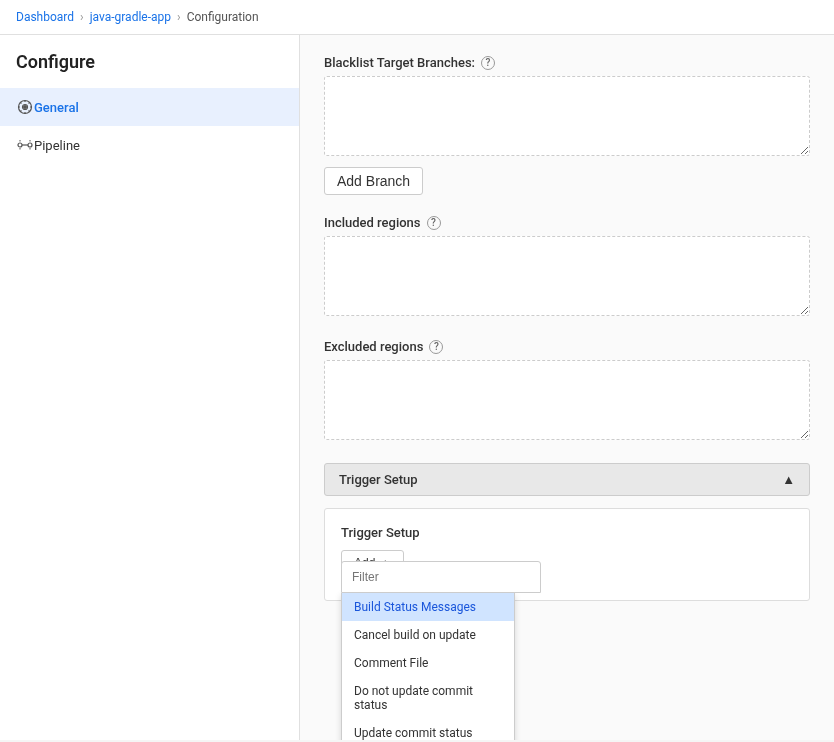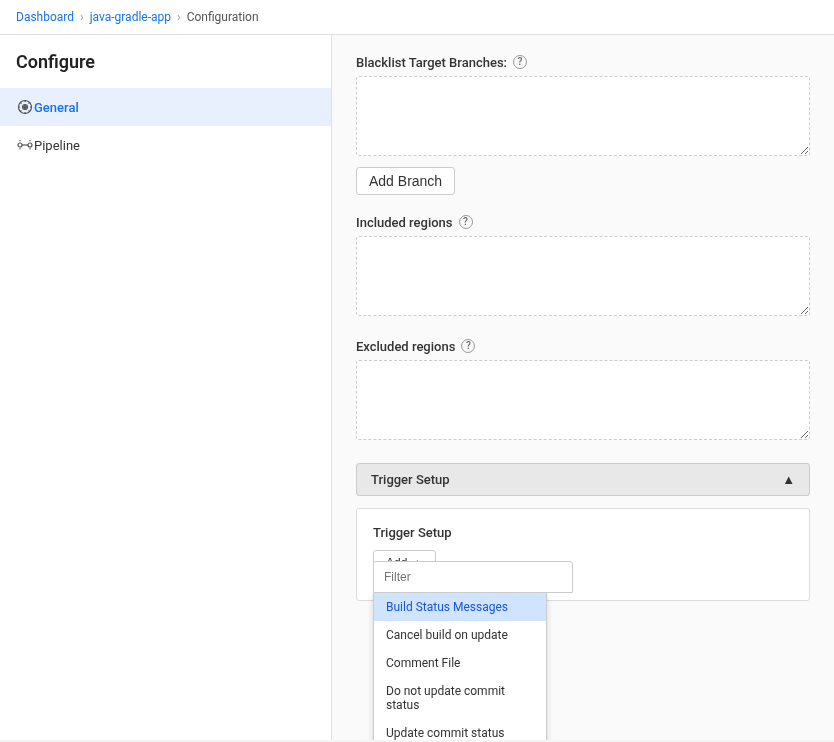--- a/index.html
+++ b/index.html
@@ -35,21 +35,21 @@
     }
 
     
     .layout {
       display: flex;
       height: calc(742px - 37px);
     }
 
     
     .sidebar {
-      width: 332px;
+      width: 300px;
       background: #fff;
       border-right: 1px solid #e0e0e0;
       padding: 16px 0;
       flex-shrink: 0;
     }
     .sidebar-title {
       font-size: 18px;
       font-weight: 600;
       padding: 0 16px 16px 16px;
       color: #222;
@@ -85,21 +85,21 @@
       background: #fafafa;
       position: relative;
     }
 
     
     .form-section {
       margin-bottom: 20px;
     }
     .field-label {
       display: flex;
-      align-items: flex-start;
+      align-items: flex-end;
       gap: 6px;
       font-size: 13px;
       font-weight: 500;
       margin-bottom: 6px;
       color: #333;
     }
     .help-icon {
       display: inline-flex;
       align-items: center;
       justify-content: center;

